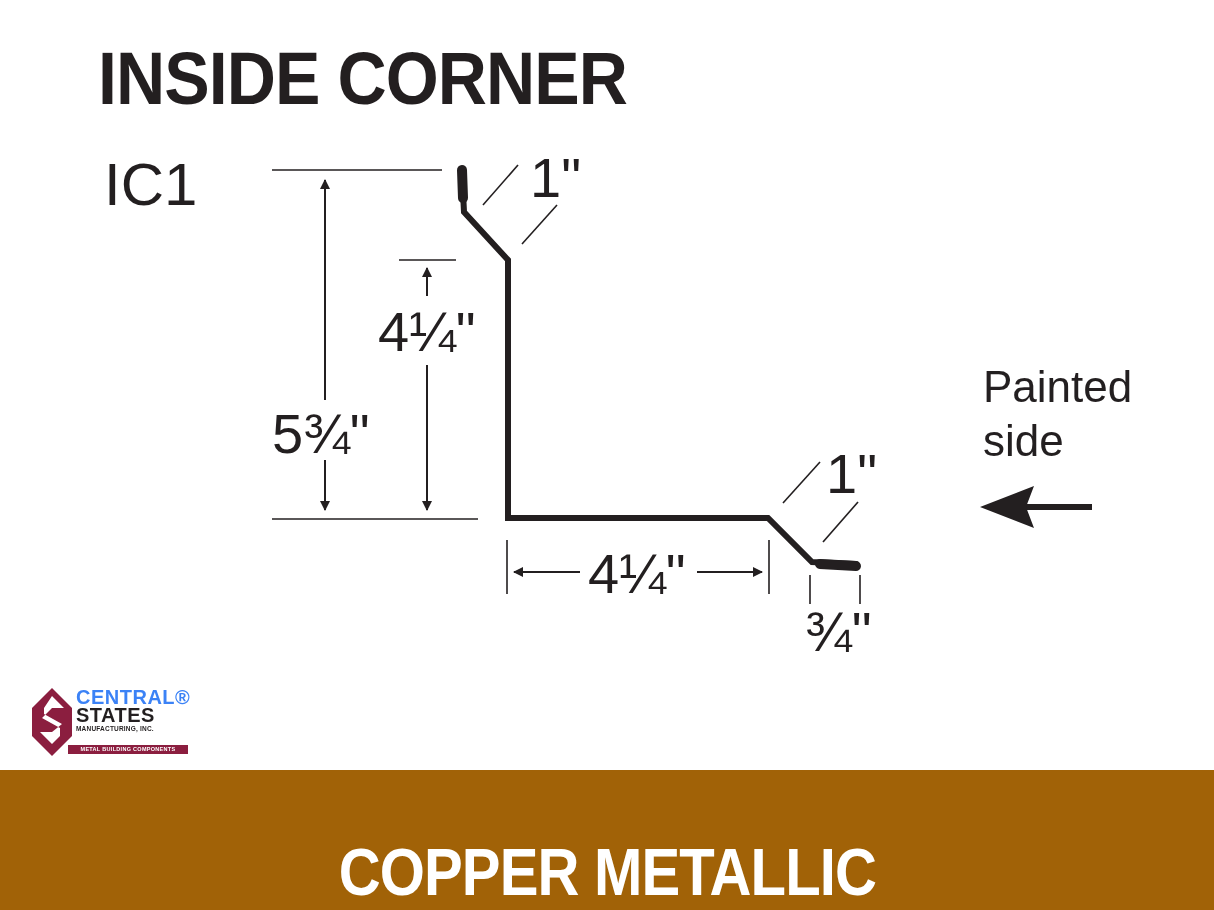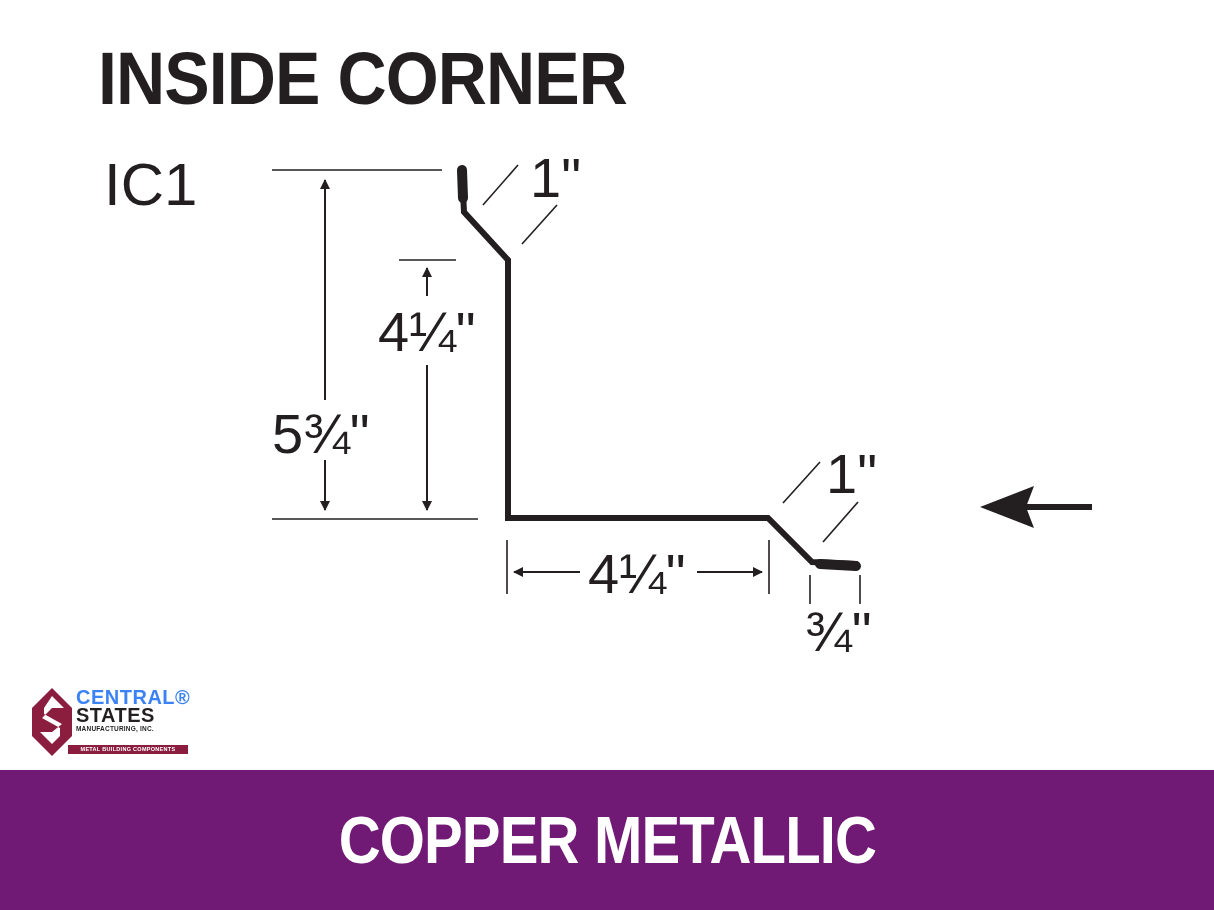--- a/index.html
+++ b/index.html
@@ -7,21 +7,21 @@
   .title { position: absolute; left: 98px; top: 36px; font-size: 74px; font-weight: bold; letter-spacing: -1px; transform: scaleX(0.92); transform-origin: left top; white-space: nowrap; }
   .code { position: absolute; left: 104px; top: 150px; font-size: 60px; font-weight: normal; }
   svg.diagram { position: absolute; left: 0; top: 0; }
   .dim { position: absolute; font-size: 56px; white-space: nowrap; line-height: 1; }
   .painted { position: absolute; left: 983px; top: 360px; font-size: 44px; line-height: 54px; }
   .logo { position: absolute; left: 30px; top: 686px; width: 170px; height: 72px; }
   .logo-text1 { position: absolute; left: 46px; top: 0px; font-size: 20px; font-weight: bold; color: #3b82f6; letter-spacing: 0.5px; }
   .logo-text2 { position: absolute; left: 46px; top: 18px; font-size: 20px; font-weight: bold; color: #231f20; letter-spacing: 0.5px; }
   .logo-text3 { position: absolute; left: 46px; top: 39px; font-size: 6.5px; font-weight: bold; color: #231f20; letter-spacing: 0.2px; }
   .logo-bar { position: absolute; left: 38px; top: 59px; width: 120px; height: 9px; background: #8b1e3f; color: #fff; font-size: 5.5px; font-weight: bold; text-align: center; line-height: 9px; letter-spacing: 0.3px; }
-  .footer { position: absolute; left: 0; top: 770px; width: 1214px; height: 140px; background: #701a75; display: flex; align-items: center; justify-content: center; }
+  .footer { position: absolute; left: 0; top: 770px; width: 1214px; height: 140px; background: #a16207; display: flex; align-items: flex-end; justify-content: center; }
   .footer-label { color: #ffffff; font-size: 66px; font-weight: bold; transform: scaleX(0.88); letter-spacing: -1px; }
 </style>
 </head>
 <body>
 
 <div class="title">INSIDE CORNER</div>
 <div class="code">IC1</div>
 
 <svg class="diagram" width="1214" height="770" viewBox="0 0 1214 770">
   <defs>
@@ -68,20 +68,22 @@
 </svg>
 
 <div class="dim" style="left:530px; top:150px;">1"</div>
 <div class="dim" style="left:272px; top:406px;">5¾"</div>
 <div class="dim" style="left:378px; top:304px;">4¼"</div>
 <div class="dim" style="left:588px; top:546px;">4¼"</div>
 <div class="dim" style="left:826px; top:446px;">1"</div>
 <div class="dim" style="left:805px; top:604px;">¾"</div>
 
 <div class="painted">
+  <div>Painted</div>
+  <div>side</div>
 </div>
 
 <div class="logo">
   <svg width="44" height="72" viewBox="0 0 44 72" style="position:absolute;left:0;top:0;">
     <path d="M22,2 L42,22 L42,50 L22,70 L2,50 L2,22 Z" fill="#8b1e3f"></path>
     <path d="M22,10 L34,22 L22,22 L12,32 L30,42 L30,50 L22,58 L10,46 L22,46 L32,38 L14,28 L14,22 Z" fill="#ffffff"></path>
   </svg>
   <div class="logo-text1">CENTRAL®</div>
   <div class="logo-text2">STATES</div>
   <div class="logo-text3">MANUFACTURING, INC.</div>

